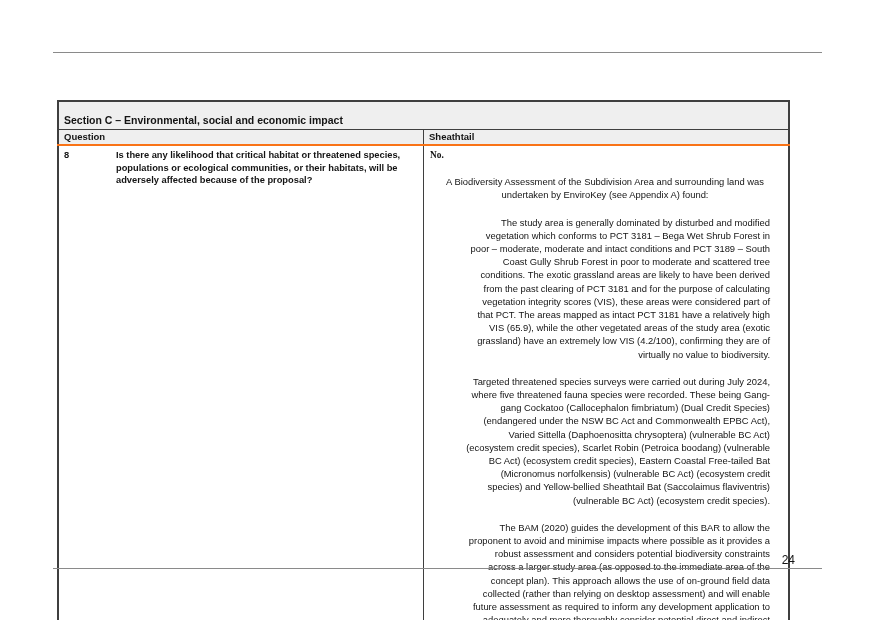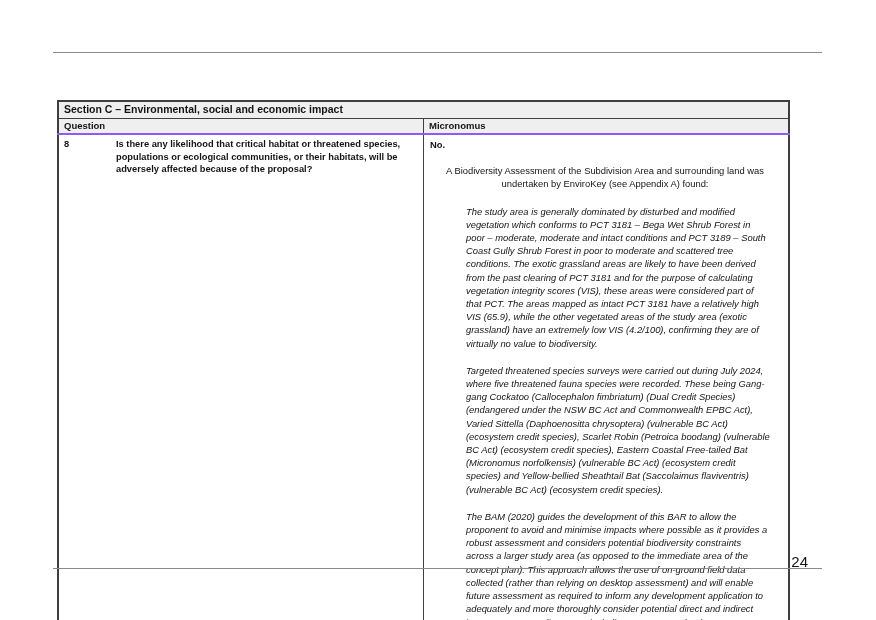--- a/index.html
+++ b/index.html
@@ -31,31 +31,31 @@
     table-layout: fixed;
   }
   table.doc-table, table.doc-table td {
     border: 1px solid #3f3f3f;
   }
   table.doc-table { border-width: 2px; }
   td.section-cell {
     background: #efefef;
     font-weight: bold;
     font-size: 10.5px;
-    padding: 0 5px 3px 5px;
+    padding: 11px 5px 3px 5px;
     height: 13px;
     margin-top: 29px;
   }
   tr.cols-row td {
     background: #efefef;
     font-weight: bold;
     font-size: 9.5px;
     padding: 1px 5px 2px 5px;
     height: 11px;
-    border-bottom: 2px solid #8b5cf6;
+    border-bottom: 2px solid #f97316;
   }
   td.q-col { width: 174px; }
   td.a-col { width: 555px; }
   tr.content-row td {
     vertical-align: top;
     background: #ffffff;
     height: 403px;
   }
   .question-cell {
     padding: 3px 6px 3px 5px;
@@ -66,55 +66,55 @@
     font-size: 9.3px;
     line-height: 12.7px;
   }
   .q-num { width: 16px; flex: 0 0 16px; }
   .q-text { flex: 1; margin-left: 36px; }
   .assessment-cell {
     padding: 3px 8px 3px 6px;
     font-size: 9.4px;
     line-height: 13.2px;
   }
-  .answer { font-weight: bold; }
+  .answer { font-weight: bold; font-family: Liberation Serif, serif; }
   .intro { margin-top: 13px; text-align: center; }
   blockquote.quote {
     margin: 14px 10px 0 36px;
     padding: 0;
-    font-style: italic;
+    text-align: right;
   }
   .u { text-decoration: underline; }
   .footer-rule {
     position: absolute;
     left: 53px;
     top: 568px;
     width: 769px;
     border-top: 1px solid #8a8a8a;
   }
   .page-number {
     position: absolute;
     top: 553px;
-    right: 68px;
-    font-size: 15px;
+    right: 81px;
+    font-size: 12px;
   }
 </style>
 </head>
 <body>
 
 <div class="top-rule"></div>
 
 <table class="doc-table">
   <tbody>
       <tr>
     <td class="section-cell" colspan="2">Section C – Environmental, social and economic impact</td>
   </tr>
   <tr class="cols-row">
     <td class="q-col">Question</td>
-    <td class="a-col">Micronomus</td>
+    <td class="a-col">Sheathtail</td>
   </tr>
   <tr class="content-row">
     <td class="question-cell">
       <div class="question-wrap">
         <span class="q-num">8</span>
         <span class="q-text">Is there any likelihood that critical habitat or threatened species, populations or ecological communities, or their habitats, will be adversely affected because of the proposal?</span>
       </div>
     </td>
     <td class="assessment-cell">
       <div class="answer">No.</div>

